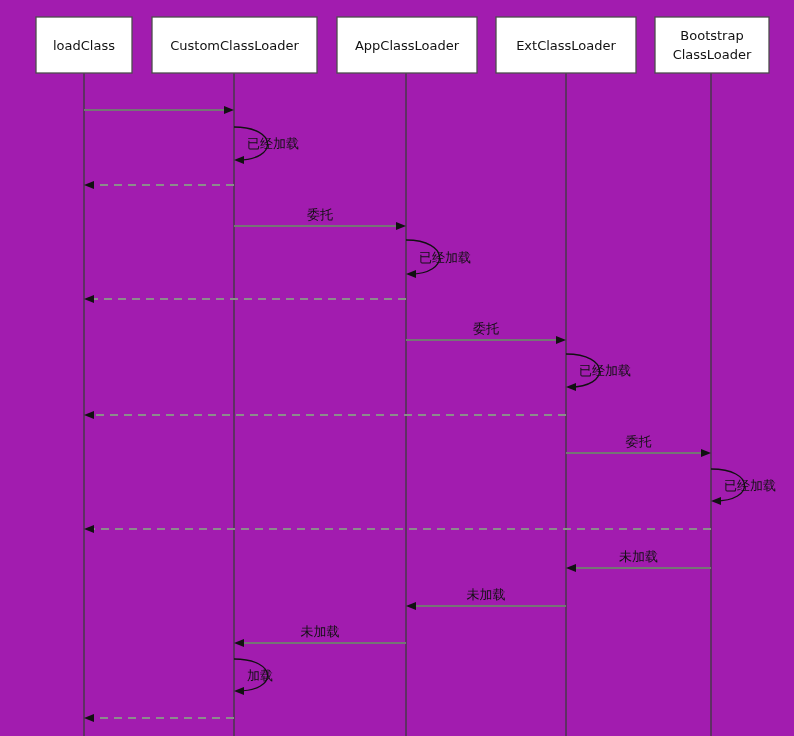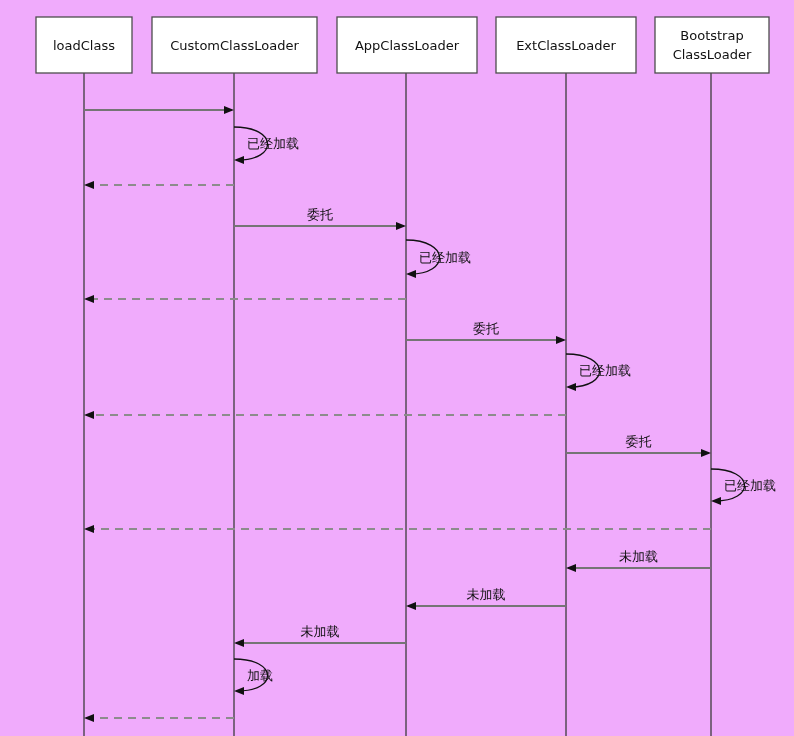--- a/index.html
+++ b/index.html
@@ -1,20 +1,20 @@
 <!DOCTYPE html>
 <html><head>
 <meta charset="utf-8">
 <style>
   html, body { margin: 0; padding: 0; background: #ffffff; }
   #stage {
     position: relative;
     width: 794px;
     height: 736px;
-    background: #f0abfc;
+    background: #a21caf;
     overflow: hidden;
     font-family: "DejaVu Sans", "Liberation Sans", sans-serif;
   }
   svg text {
     font-family: "DejaVu Sans", "Liberation Sans", sans-serif;
   }
 </style>
 </head>
 <body>
 

